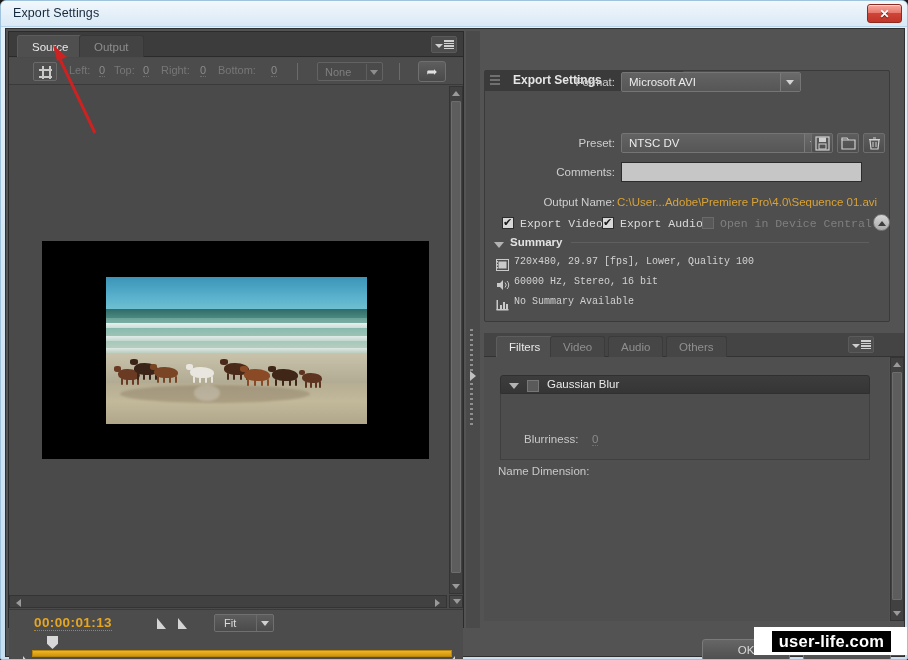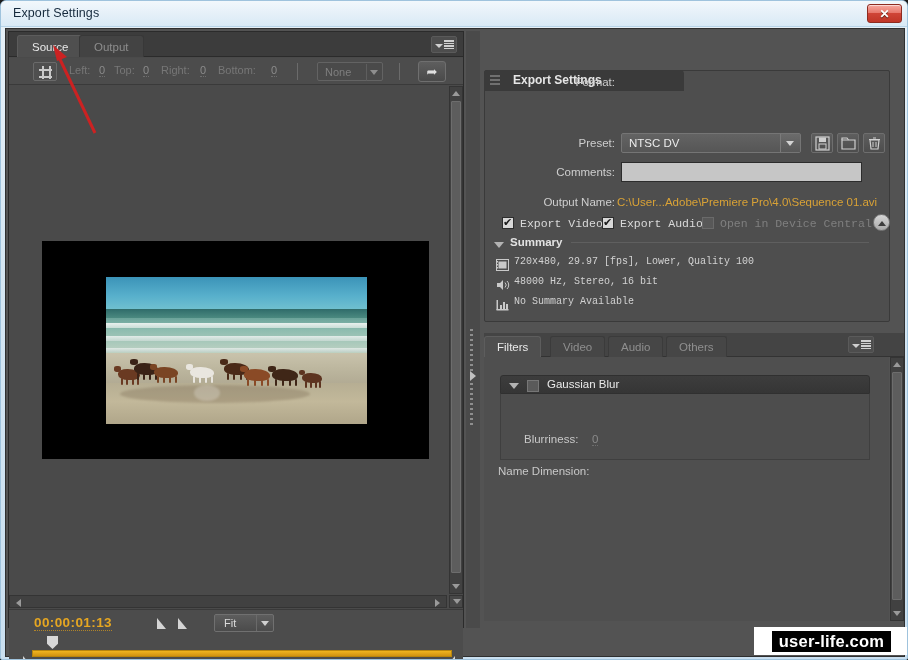--- a/index.html
+++ b/index.html
@@ -589,23 +589,29 @@
     </div>
 
     <div id="right-pane">
 
       <div id="export-group"></div>
       <div id="export-group-tab"></div>
       <div id="panel-grip-right"></div>
       <div id="export-group-title">Export Settings</div>
 
       <div class="fld-label" style="left:30px; top:45px; width:105px;">Format:</div>
+      <div class="combo" style="left:141px; top:41px; width:180px;">
+        <span class="val">Microsoft AVI</span>
+        <div class="ddbox">
+            <div class="caret"></div>
+          </div>
+      </div>
 
       <div class="fld-label" style="left:30px; top:106px; width:105px;">Preset:</div>
-      <div class="combo" style="left:141px; top:102px; width:180px;">
+      <div class="combo" style="left:141px; top:102px; width:204px;">
         <span class="val">NTSC DV</span>
         <div class="ddbox">
             <div class="caret"></div>
           </div>
       </div>
       <div class="prst-btn" style="left:331px;">
         <svg width="16" height="15" viewBox="0 0 16 15">
             <rect x="1" y="1" width="13" height="13" fill="none" stroke="#cfcfcf" stroke-width="1.2"></rect>
             <rect x="4" y="1.5" width="7" height="4.5" fill="#cfcfcf"></rect>
             <rect x="4" y="8" width="7" height="5" fill="none" stroke="#cfcfcf" stroke-width="1"></rect>
@@ -654,36 +660,36 @@
       </div>
       <div class="sum-row" style="left:34px; top:225px;">720x480, 29.97 [fps], Lower, Quality 100</div>
 
       <div style="position:absolute; left:16px; top:246px;">
         <svg width="15" height="12" viewBox="0 0 15 12">
             <path d="M1 4 L4 4 L7 1 L7 11 L4 8 L1 8 Z" fill="#c9c9c9"></path>
             <path d="M9 3.5 A3.5 3.5 0 0 1 9 8.5" fill="none" stroke="#c9c9c9" stroke-width="1"></path>
             <path d="M11 2 A5.5 5.5 0 0 1 11 10" fill="none" stroke="#c9c9c9" stroke-width="1"></path>
           </svg>
       </div>
-      <div class="sum-row" style="left:34px; top:245px;">48000 Hz, Stereo, 16 bit</div>
+      <div class="sum-row" style="left:34px; top:245px;">60000 Hz, Stereo, 16 bit</div>
 
       <div style="position:absolute; left:16px; top:266px;">
         <svg width="14" height="12" viewBox="0 0 14 12">
             <rect x="0.5" y="1" width="1.5" height="10" fill="#c9c9c9"></rect>
             <rect x="0.5" y="10" width="12" height="1.5" fill="#c9c9c9"></rect>
             <rect x="4" y="6" width="2" height="4" fill="#c9c9c9"></rect>
             <rect x="7" y="3" width="2" height="7" fill="#c9c9c9"></rect>
             <rect x="10" y="5" width="2" height="5" fill="#c9c9c9"></rect>
           </svg>
       </div>
       <div class="sum-row" style="left:34px; top:265px;">No Summary Available</div>
 
       <div id="filters-panel">
         <div id="filters-tabbar">
-          <div class="ftab active" style="left:0;">Filters</div>
+          <div class="ftab active" style="left:12px;">Filters</div>
           <div class="ftab inactive" style="left:66px;">Video</div>
           <div class="ftab inactive" style="left:124px;">Audio</div>
           <div class="ftab inactive" style="left:182px;">Others</div>
           <div id="panel-menu-right">
             <div class="menu-glyph">
                 <span class="tri"></span>
                 <span class="lines">
                   <i></i>
                   <i></i>
                   <i></i>
@@ -706,20 +712,24 @@
         </div>
 
         <div class="vscroll" id="filters-vscroll">
           <div class="sb-arrow sb-up" style="top:4px"></div>
           <div class="thumb" style="top:14px; width:10px; height:228px;"></div>
           <div class="sb-arrow sb-dn" style="bottom:4px"></div>
         </div>
       </div>
     </div>
 
+    <div id="actionbar">
+      <div class="dlg-btn" id="ok-btn">OK</div>
+      <div class="dlg-btn" id="cancel-btn">Cancel</div>
+    </div>
   </div>
 
   <svg id="annot-arrow" width="60" height="100" viewBox="0 0 60 100">
     <line x1="48" y1="92" x2="10" y2="12" stroke="#cc2222" stroke-width="3"></line>
     <polygon points="6,4 20,16 10,20" fill="#cc2222"></polygon>
   </svg>
 
   <div id="watermark">
     <div class="inner">user-life.com</div>
   </div>

